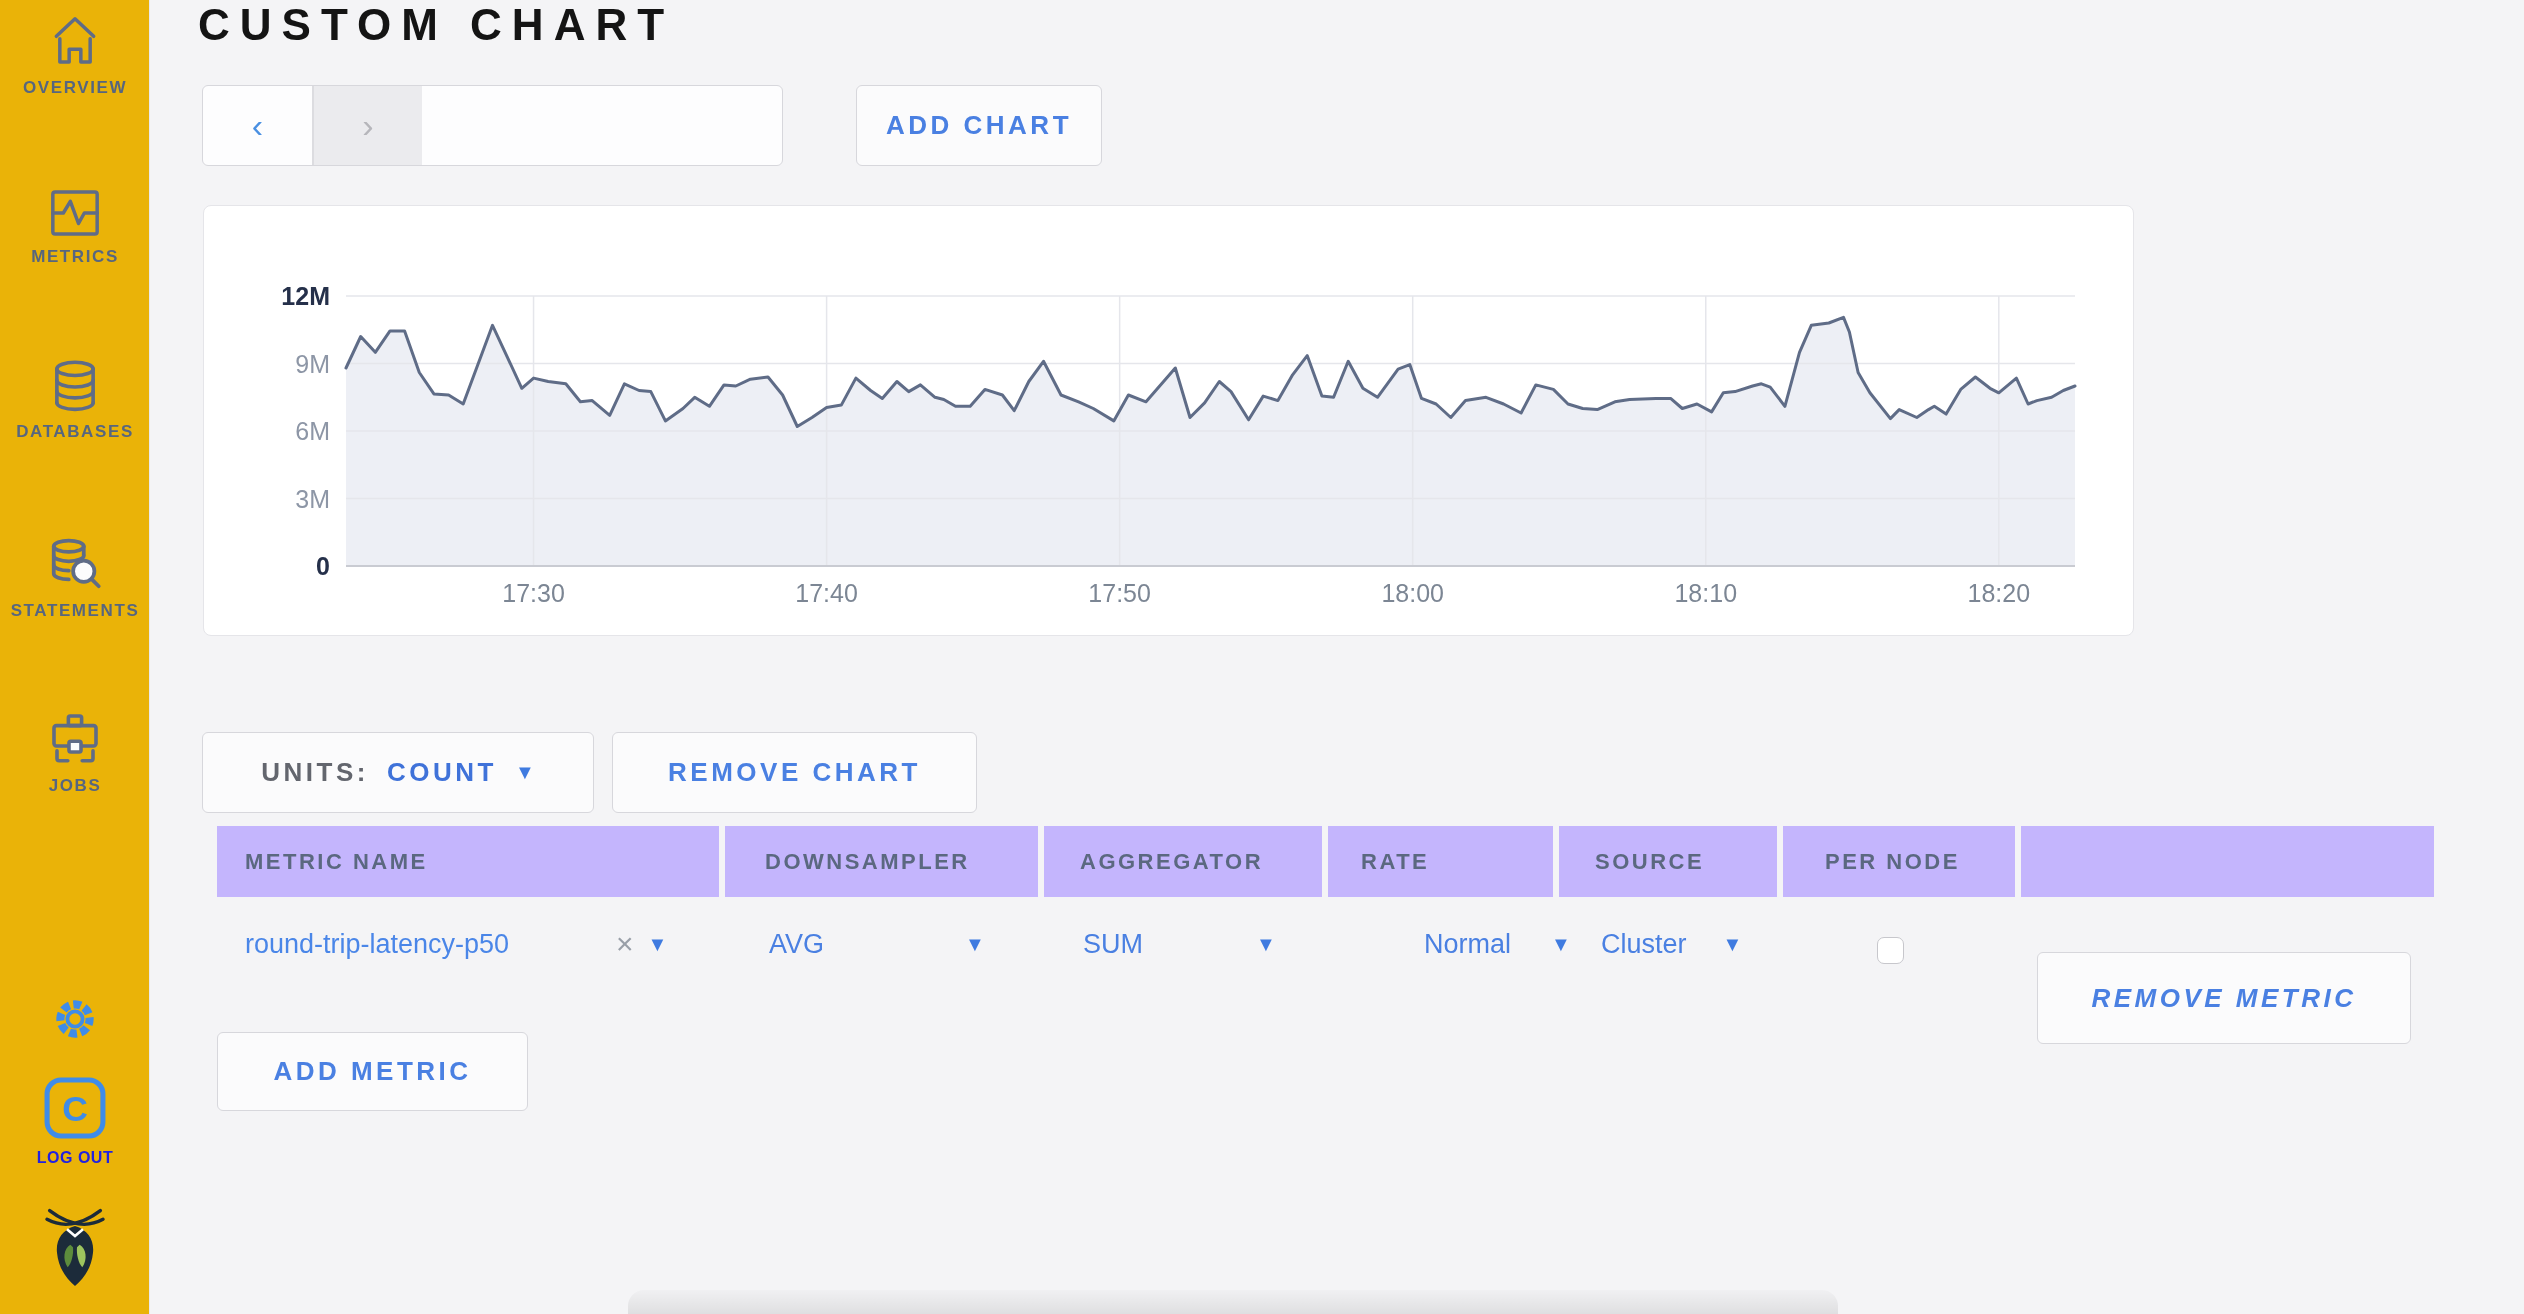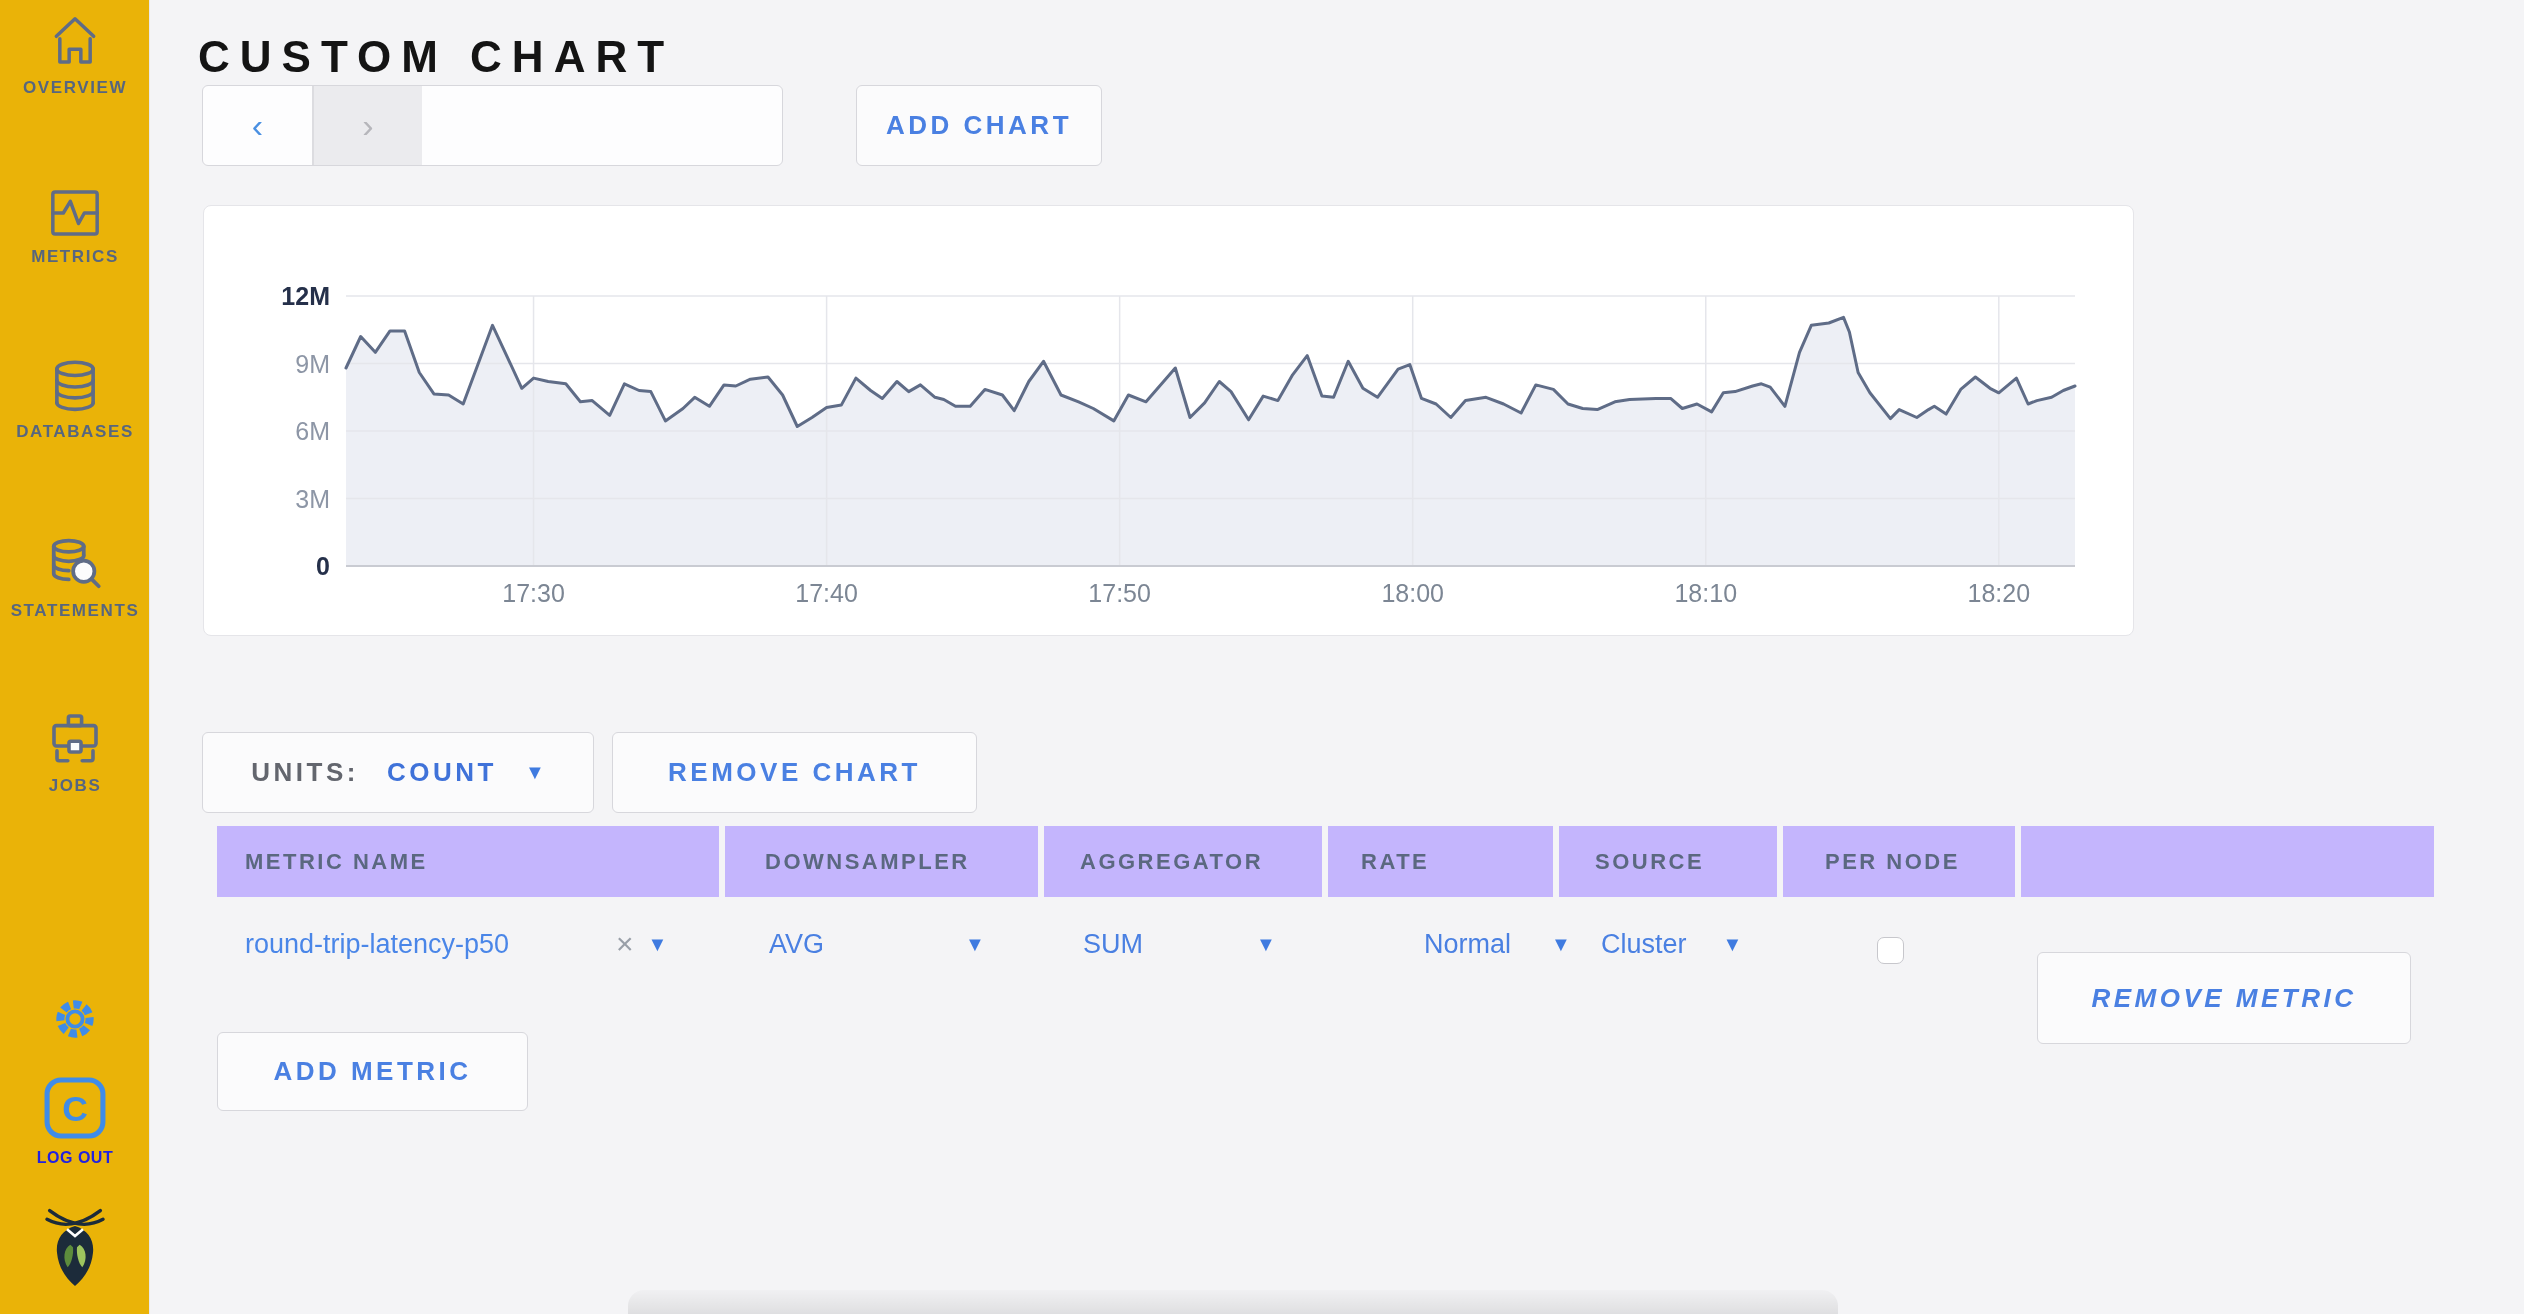--- a/index.html
+++ b/index.html
@@ -18,21 +18,21 @@
   .nav-item { position:absolute; left:0; width:150px; text-align:center; cursor:pointer; }
   .nav-item .nav-label {
     display:block; margin-top:6px; font-size:17px; font-weight:bold;
     letter-spacing:1.6px; color:#57667f;
   }
   .nav-item svg { display:block; margin:0 auto; }
   .logout-label { display:block; margin-top:8px; font-size:16px; font-weight:bold; letter-spacing:0.5px; color:#2222e0; }
   
   .page-title {
     position:absolute; left:198px; top:0px;
-    font-size:44px; font-weight:900; letter-spacing:10px; color:#141414;margin-top:32px;
+    font-size:44px; font-weight:900; letter-spacing:10px; color:#141414;
   }
   .btn {
     position:absolute; display:flex; align-items:center; justify-content:center;
     background:#fbfbfc; border:1px solid #d7d7dc; border-radius:6px;
     color:#4a80e2; font-size:26px; font-weight:bold; letter-spacing:3.5px; cursor:pointer;
   }
   
   .time-selector {
     position:absolute; left:202px; top:85px; width:581px; height:81px;
     background:#fdfdfe; border:1px solid #d7d7dc; border-radius:6px;
@@ -46,21 +46,21 @@
   
   .chart-card {
     position:absolute; left:203px; top:205px; width:1931px; height:431px;
     background:#ffffff; border:1px solid #e5e5e9; border-radius:8px;
   }
   .chart-card svg { position:absolute; left:0; top:0; }
   
   .units-btn {
     position:absolute; left:202px; top:732px; width:392px; height:81px;
     background:#fbfbfc; border:1px solid #d7d7dc; border-radius:6px;
-    display:flex; align-items:center; justify-content:center; gap:28px; cursor:pointer;
+    display:flex; align-items:center; justify-content:center; gap:18px; cursor:pointer;
   }
   .units-label { color:#63666e; font-size:26px; font-weight:bold; letter-spacing:3.5px; }
   .units-value { color:#3f72d9; font-size:26px; font-weight:bold; letter-spacing:3.5px; }
   .caret { color:#3f7be0; font-size:20px; }
   .remove-chart { left:612px; top:732px; width:365px; height:81px; }
   
   .th-cell {
     position:absolute; top:826px; height:71px; background:#c4b5fd;
     display:flex; align-items:center;
     color:#5b6880; font-size:22px; font-weight:bold; letter-spacing:2.5px;

